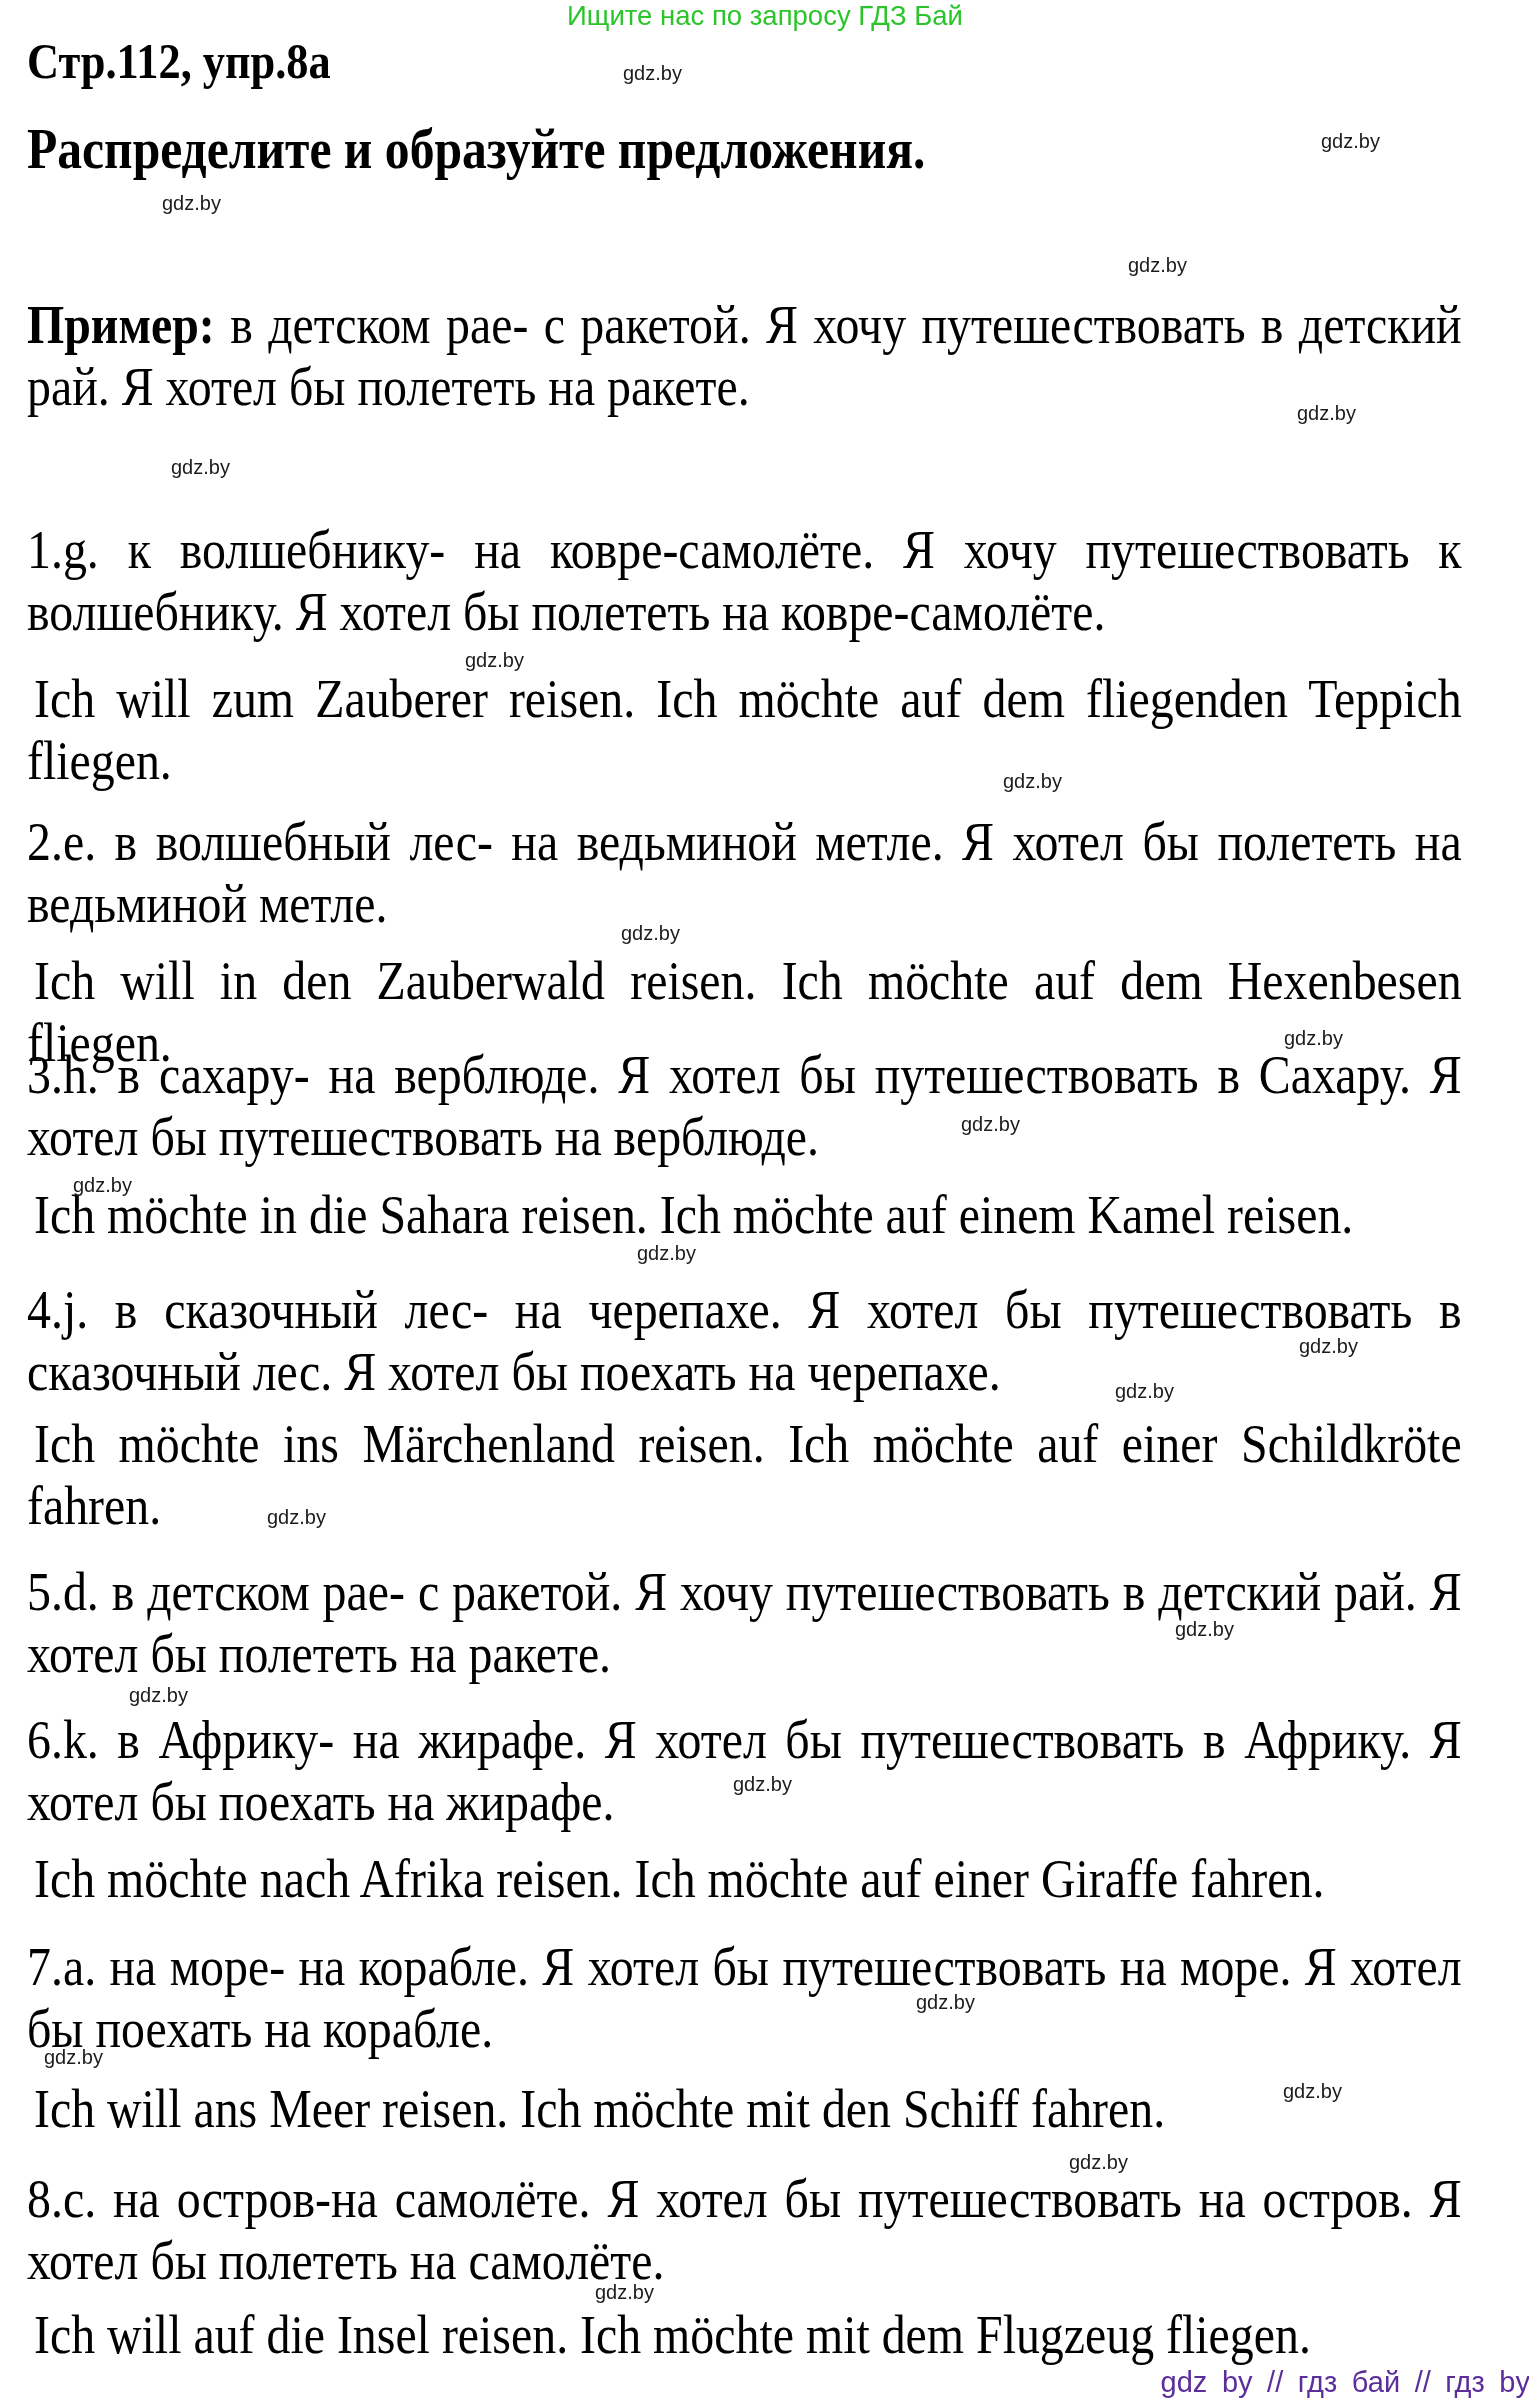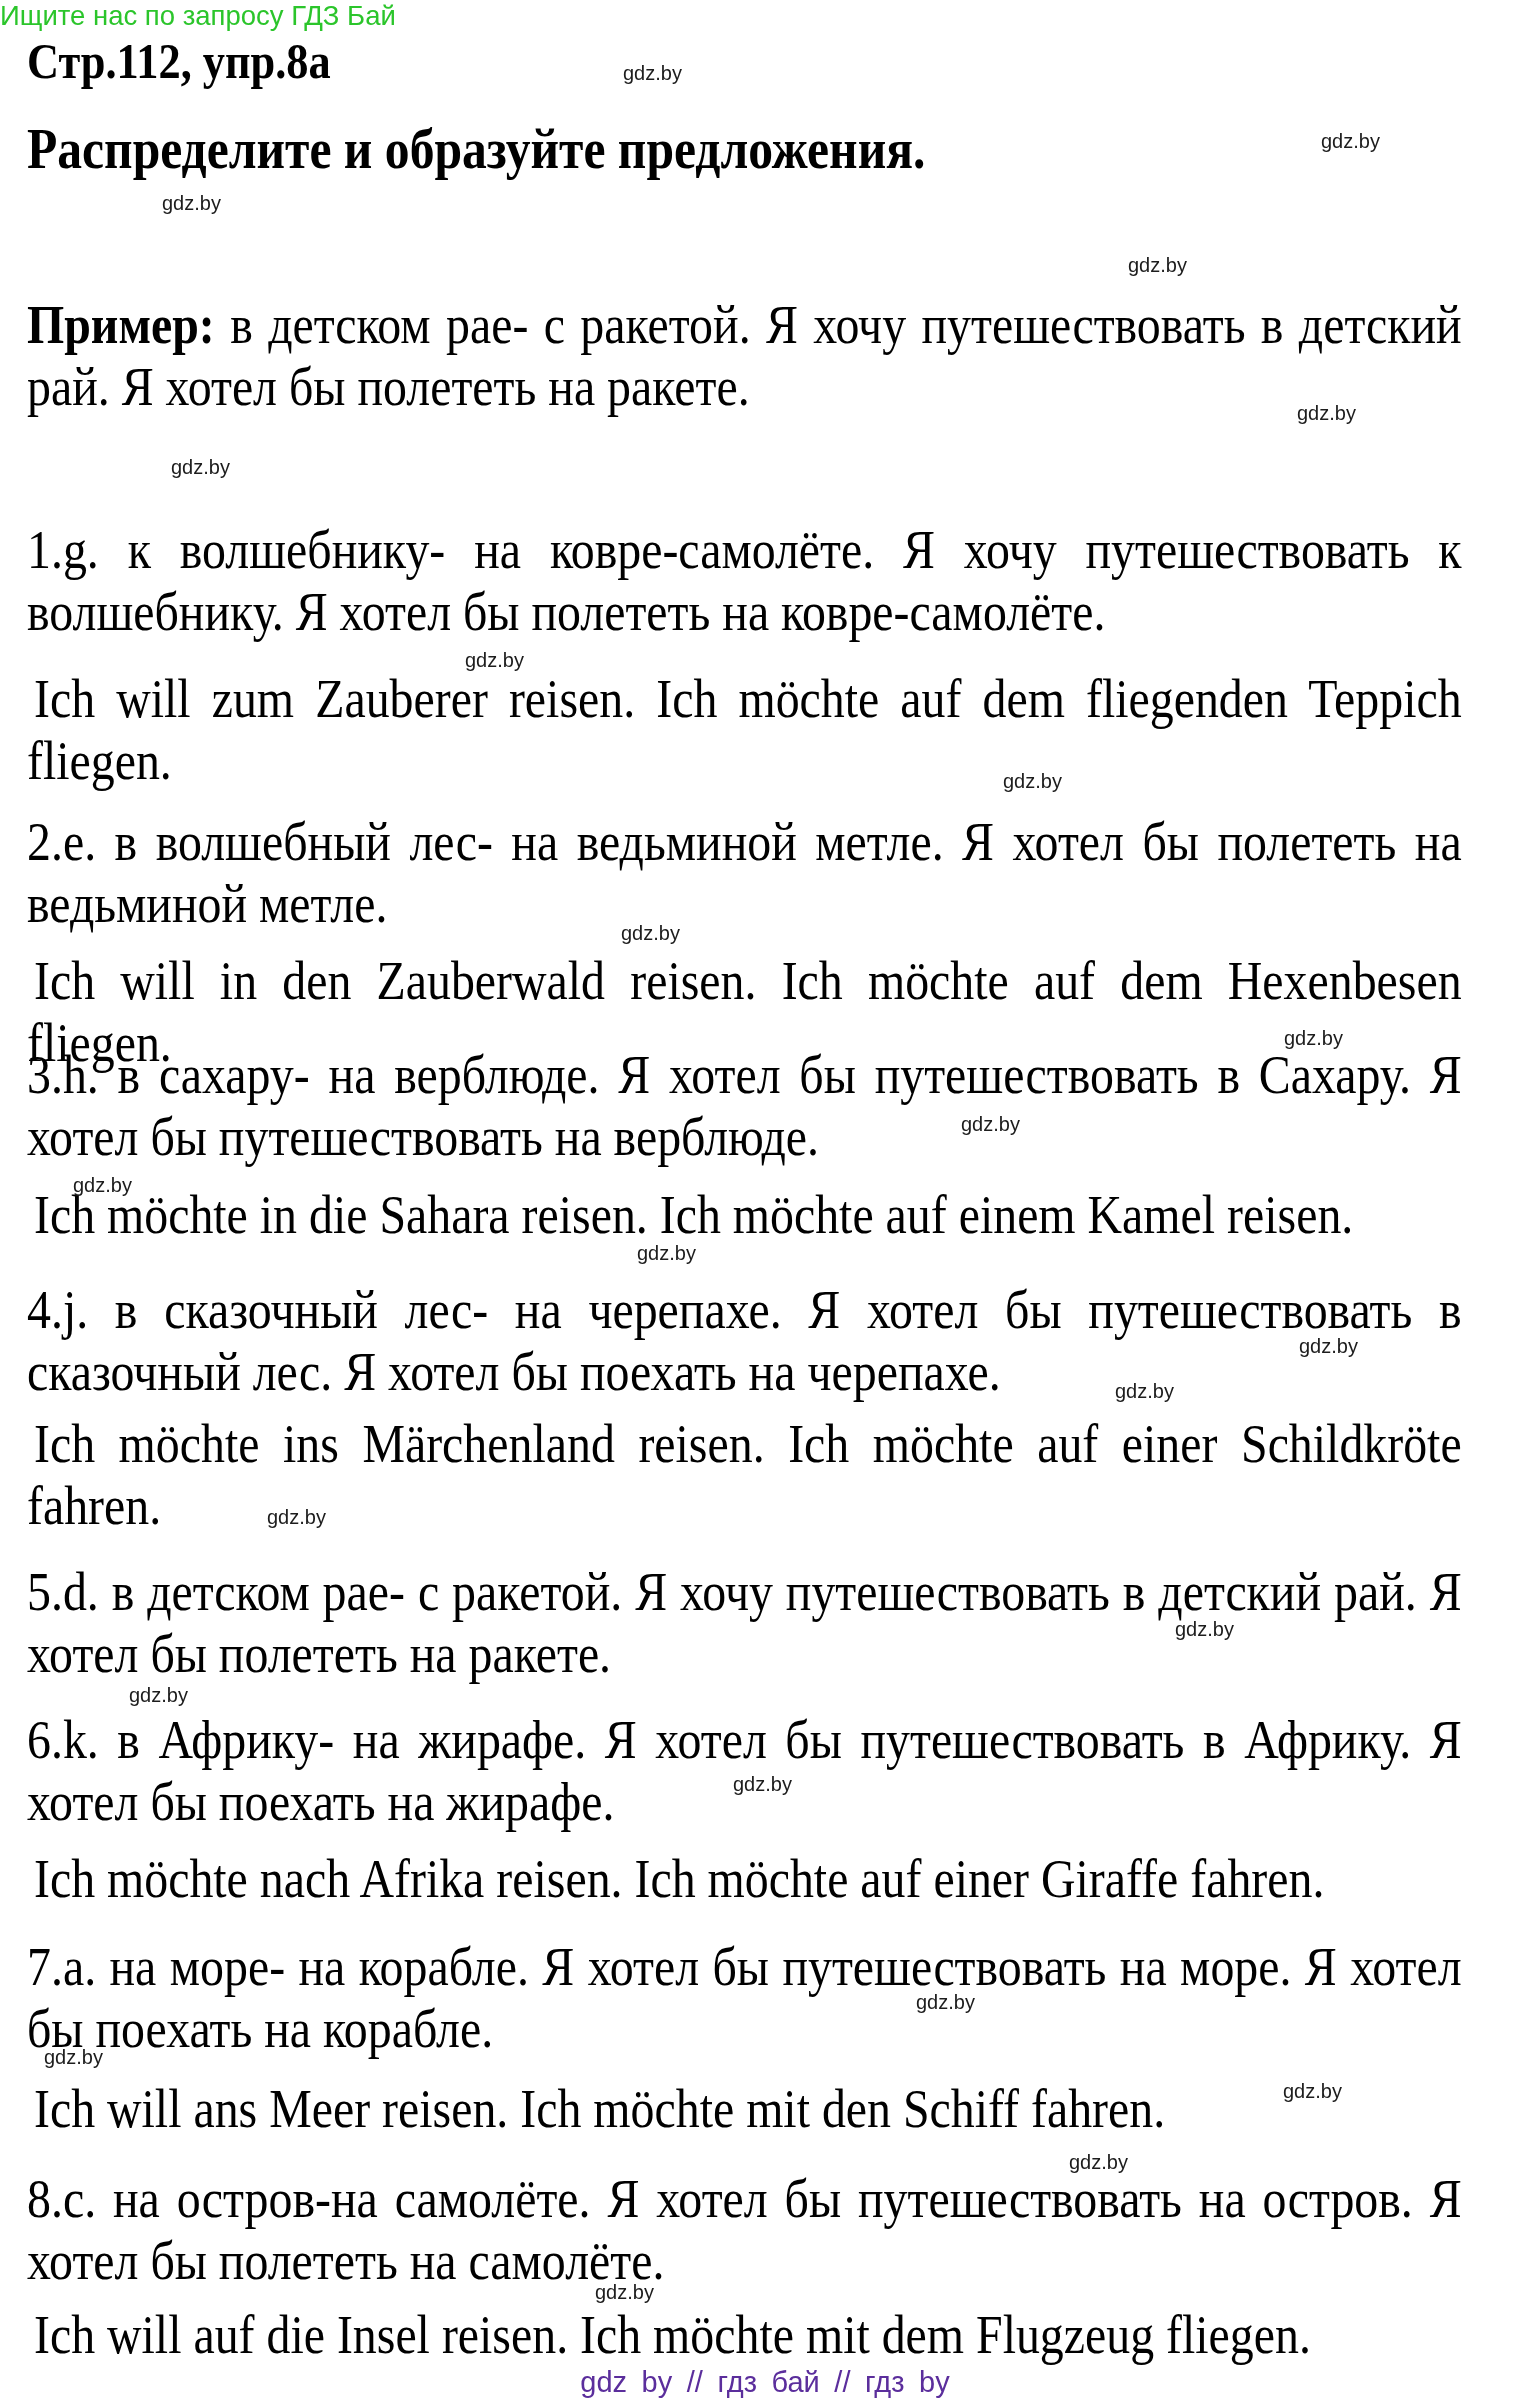--- a/index.html
+++ b/index.html
@@ -17,21 +17,21 @@
     overflow: hidden;
     font-family: "Liberation Serif", serif;
     color: var(--ink);
   }
   
   .promo {
     position: absolute;
     top: 0px;
     left: 0;
     width: 100%;
-    text-align: left;
+    text-align: center;
     font-family: "Liberation Sans", sans-serif;
     font-size: 27.5px;
     line-height: 31px;
     color: var(--promo-green);
   }
   
   .wrap {
     position: absolute;
     left: 27px;
     top: 0;
@@ -70,21 +70,21 @@
     font-size: 20px;
     line-height: 27.5px;
     color: var(--wm-ink);
     white-space: nowrap;
   }
   .footer {
     position: absolute;
     top: 2366px;
     left: 0;
     width: 100%;
-    text-align: center;
+    text-align: right;
     font-family: "Liberation Sans", sans-serif;
     font-size: 29px;
     line-height: 32px;
     word-spacing: 6.5px;
     color: var(--footer-purple);
   }
 </style>
 </head>
 <body>
 

